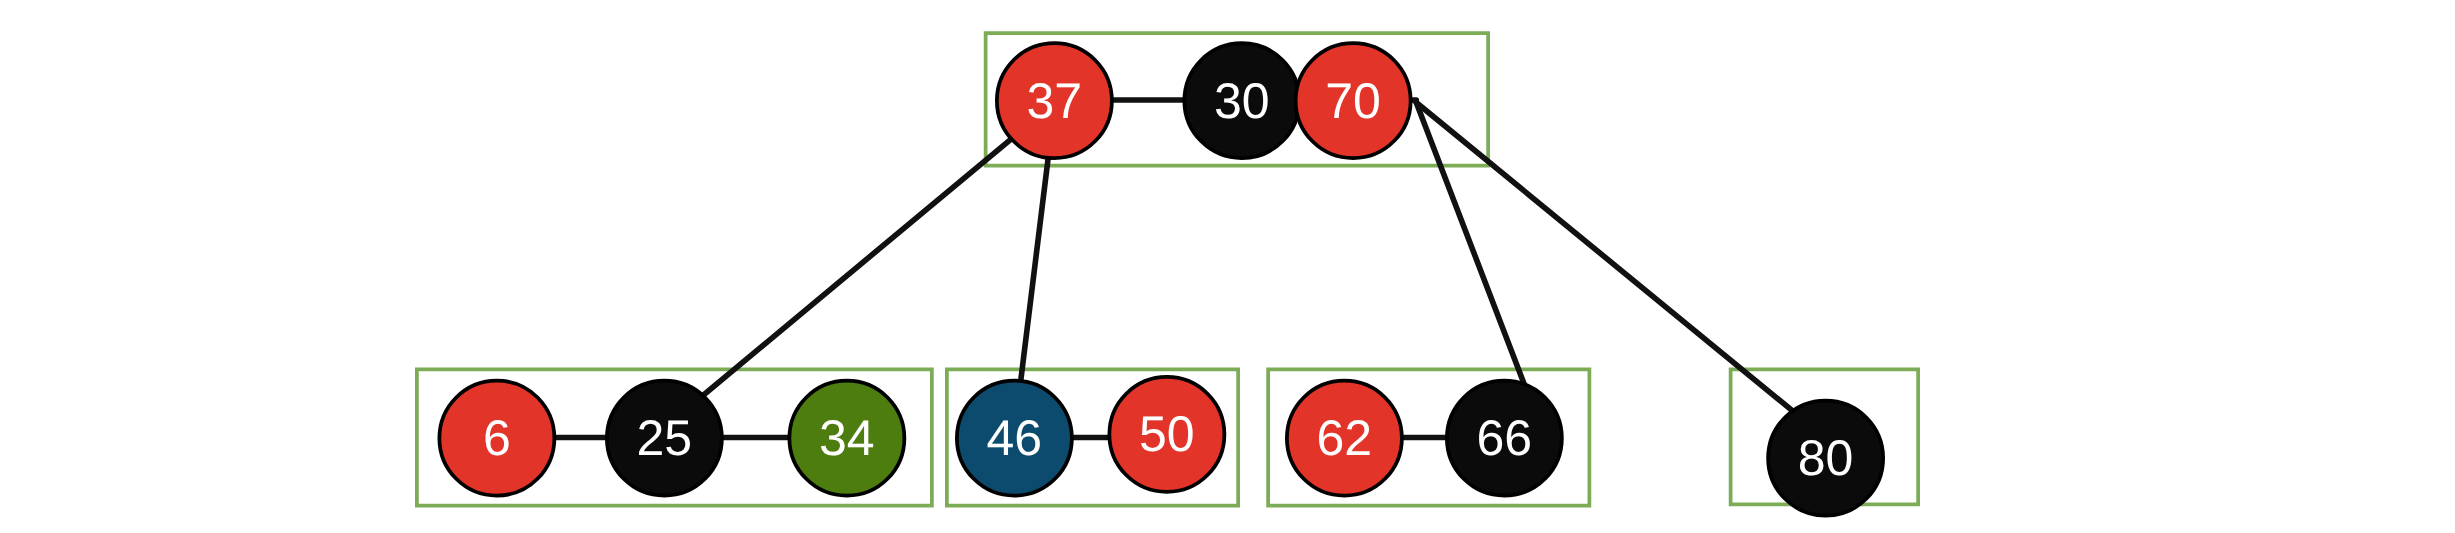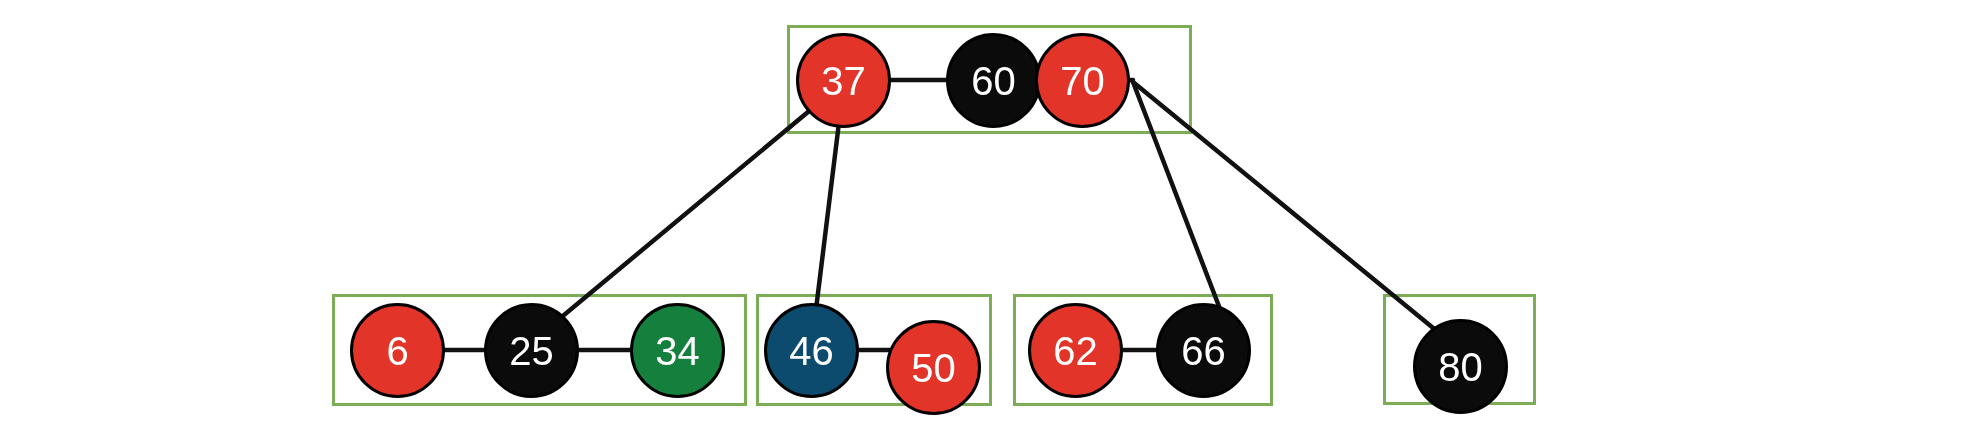--- a/index.html
+++ b/index.html
@@ -75,40 +75,40 @@
     <line x1="844" y1="82" x2="540" y2="335"></line>
     <line x1="844" y1="82" x2="811" y2="350"></line>
     <line x1="1133" y1="82" x2="1225" y2="322"></line>
     <line x1="1133" y1="82" x2="1460" y2="350"></line>
   </svg>
 
   <div class="node" style="left: 796px; top: 33px; background: rgb(227, 52, 42);">
     <span>37</span>
   </div>
   <div class="node" style="left: 946px; top: 33px; background: rgb(11, 11, 11);">
-    <span>60</span>
+    <span>30</span>
   </div>
   <div class="node" style="left: 1035px; top: 33px; background: rgb(227, 52, 42);">
     <span>70</span>
   </div>
 
   <div class="node" style="left: 350px; top: 303px; background: rgb(227, 52, 42);">
     <span>6</span>
   </div>
   <div class="node" style="left: 484px; top: 303px; background: rgb(11, 11, 11);">
     <span>25</span>
   </div>
-  <div class="node" style="left: 630px; top: 303px; background: #15803d;">
+  <div class="node" style="left: 630px; top: 303px; background: #4d7c0f;">
     <span>34</span>
   </div>
 
   <div class="node" style="left: 764px; top: 303px; background: #0c4a6e;">
     <span>46</span>
   </div>
-  <div class="node" style="left: 886px; top: 320px; background: rgb(227, 52, 42);">
+  <div class="node" style="left: 886px; top: 300px; background: rgb(227, 52, 42);">
     <span>50</span>
   </div>
 
   <div class="node" style="left: 1028px; top: 303px; background: rgb(227, 52, 42);">
     <span>62</span>
   </div>
   <div class="node" style="left: 1156px; top: 303px; background: rgb(11, 11, 11);">
     <span>66</span>
   </div>
 

